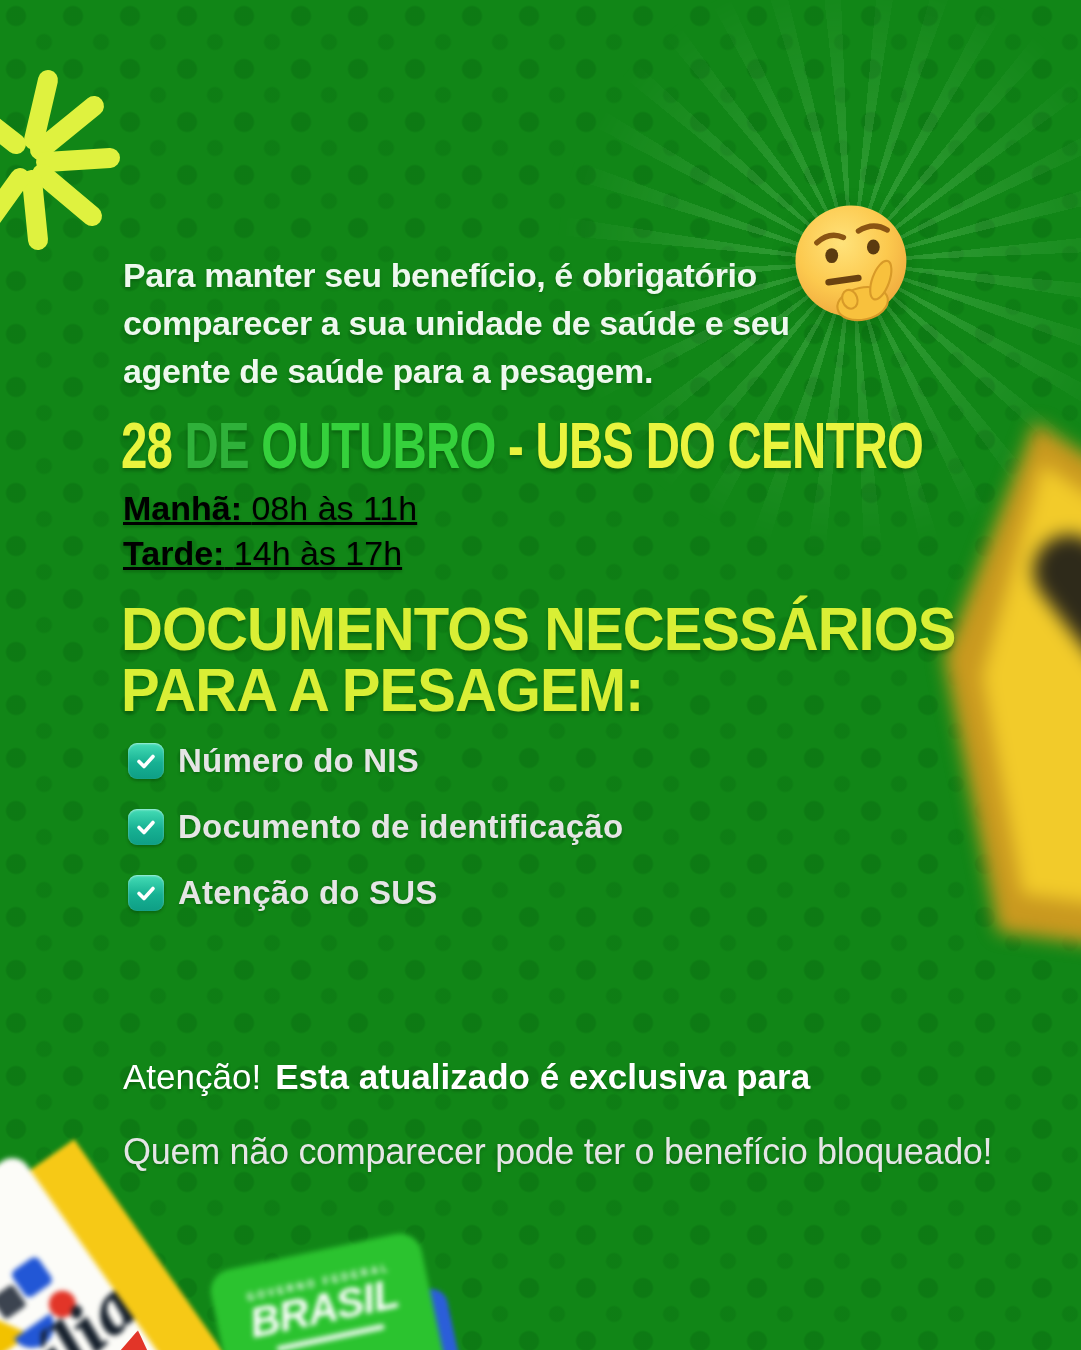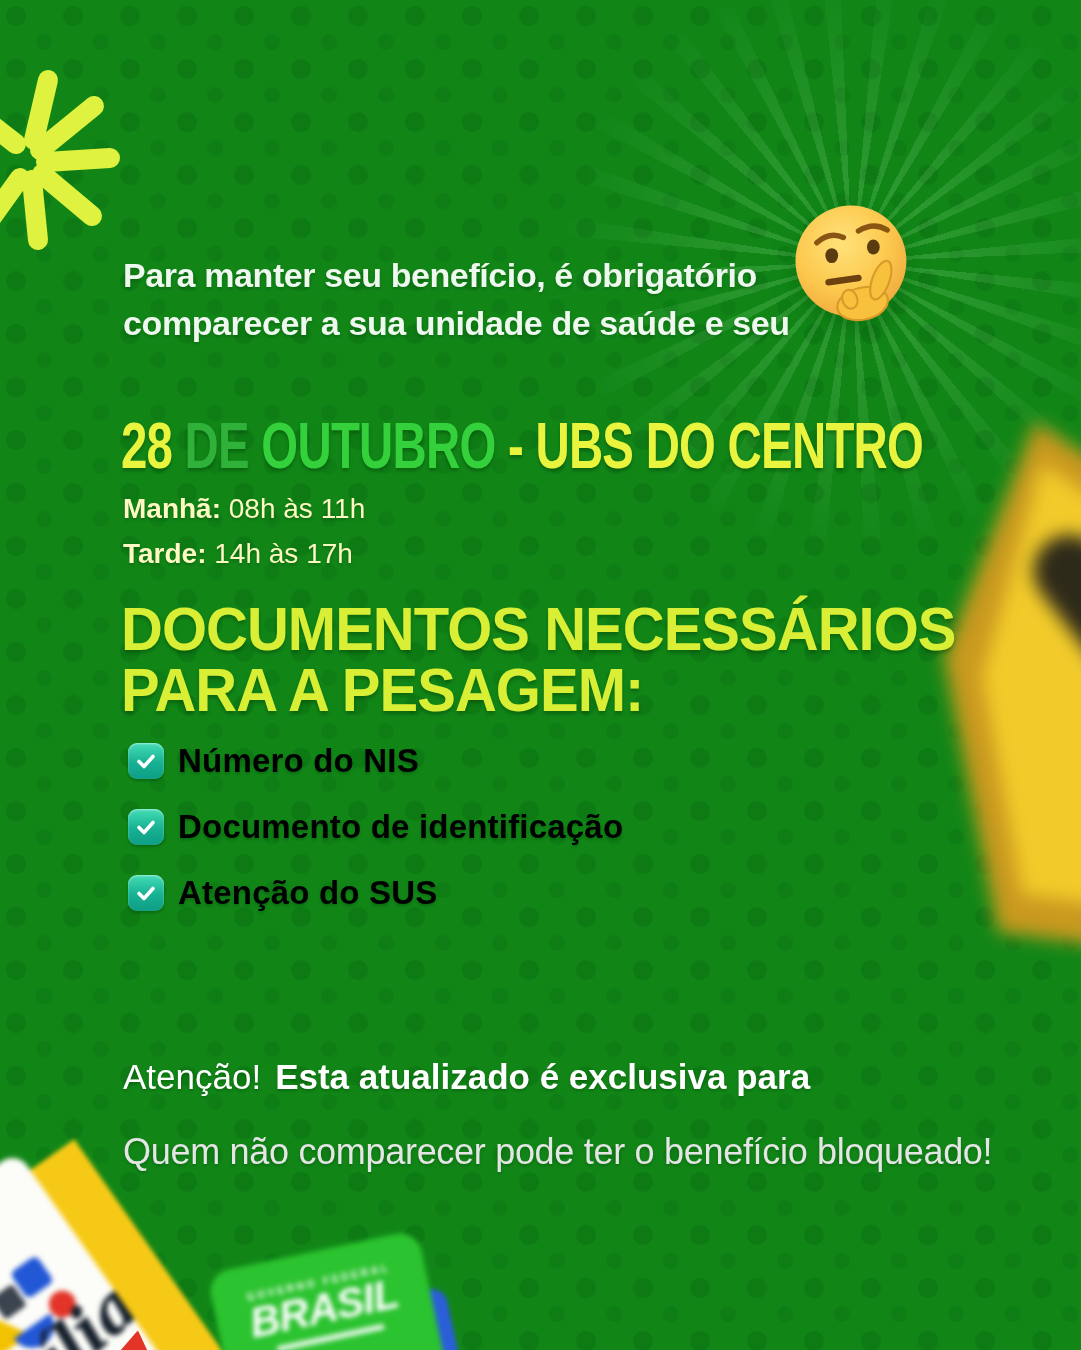--- a/index.html
+++ b/index.html
@@ -31,30 +31,30 @@
 
   
   .txt{position:absolute;z-index:6;color:#eef8ee;}
   .intro{left:123px;top:211px;font-size:34px;line-height:48px;font-weight:700;
     text-shadow:0 2px 3px rgba(0,45,0,.25);letter-spacing:-0.4px;margin-top:40px;}
   .h-event{left:121px;top:413px;line-height:66px;white-space:nowrap;}
   .cond{display:inline-block;transform:scaleX(.74);transform-origin:left center;
     font-weight:700;font-size:64px;letter-spacing:-1px;
     text-shadow:0 3px 4px rgba(0,45,0,.35);}
   .y{color:#e9f43e;} .g1{color:#2fb13a;} .g2{color:#35d13c;}
-  .sched{left:123px;top:486px;font-size:28px;line-height:45px;color:#fef9c3;
-    text-shadow:0 2px 3px rgba(0,45,0,.3);}
+  .sched{left:123px;top:486px;font-size:34px;line-height:45px;color:#000000;
+    text-shadow:0 2px 3px rgba(0,45,0,.3);text-decoration:underline;}
   .sched b{font-weight:700;}
   .h-doc{left:121px;top:599px;line-height:61px;white-space:nowrap;}
   .cond2{display:inline-block;transform:scaleX(.95);transform-origin:left center;
     font-weight:700;font-size:61px;letter-spacing:-1px;color:#d9ef35;
     text-shadow:0 3px 4px rgba(0,45,0,.35);}
   .checklist{left:128px;top:742px;list-style:none;margin:0;padding:0;}
   .check-item{display:flex;align-items:center;gap:14px;margin-bottom:29px;height:37px;
-    font-size:33px;font-weight:700;color:#000000;text-shadow:0 2px 3px rgba(0,45,0,.3);
+    font-size:33px;font-weight:700;color:#e5e5e5;text-shadow:0 2px 3px rgba(0,45,0,.3);
     letter-spacing:0.2px;}
   .chk{width:36px;height:36px;border-radius:9px;flex:0 0 36px;
     background:linear-gradient(180deg,#45ddb6 0%,#17b193 55%,#0e9e85 100%);
     box-shadow:0 2px 3px rgba(0,50,0,.35), inset 0 1px 2px rgba(255,255,255,.5);
     display:flex;align-items:center;justify-content:center;}
   .warning{left:123px;top:1018px;font-size:35px;line-height:47px;color:#ffffff;
     text-shadow:0 2px 3px rgba(0,45,0,.3);}
   .warning .lead{font-weight:400;margin-right:14px;}
   .warning b{font-weight:700;}
   .footer-note{left:123px;top:1131px;font-size:36px;font-weight:400;color:#e5e5e5;
@@ -144,20 +144,21 @@
         <ellipse cx="70" cy="99" rx="24" ry="15" transform="rotate(-12 70 99)"></ellipse>
         <ellipse cx="87" cy="77" rx="8" ry="19" transform="rotate(20 87 77)"></ellipse>
         <ellipse cx="58" cy="95" rx="7" ry="9" transform="rotate(-20 58 95)"></ellipse>
       </g>
     </svg>
   </div>
 
   <div class="txt intro">
     <div>Para manter seu benefício, é obrigatório</div>
     <div>comparecer a sua unidade de saúde e seu</div>
+    <div>agente de saúde para a pesagem.</div>
   </div>
 
   <div class="txt h-event">
     <span class="cond">
       <span class="y">28</span>
       <span class="g1">DE</span>
       <span class="g2">OUTUBRO</span>
       <span class="y">-</span>
       <span class="y">UBS DO CENTRO</span>
     </span>

